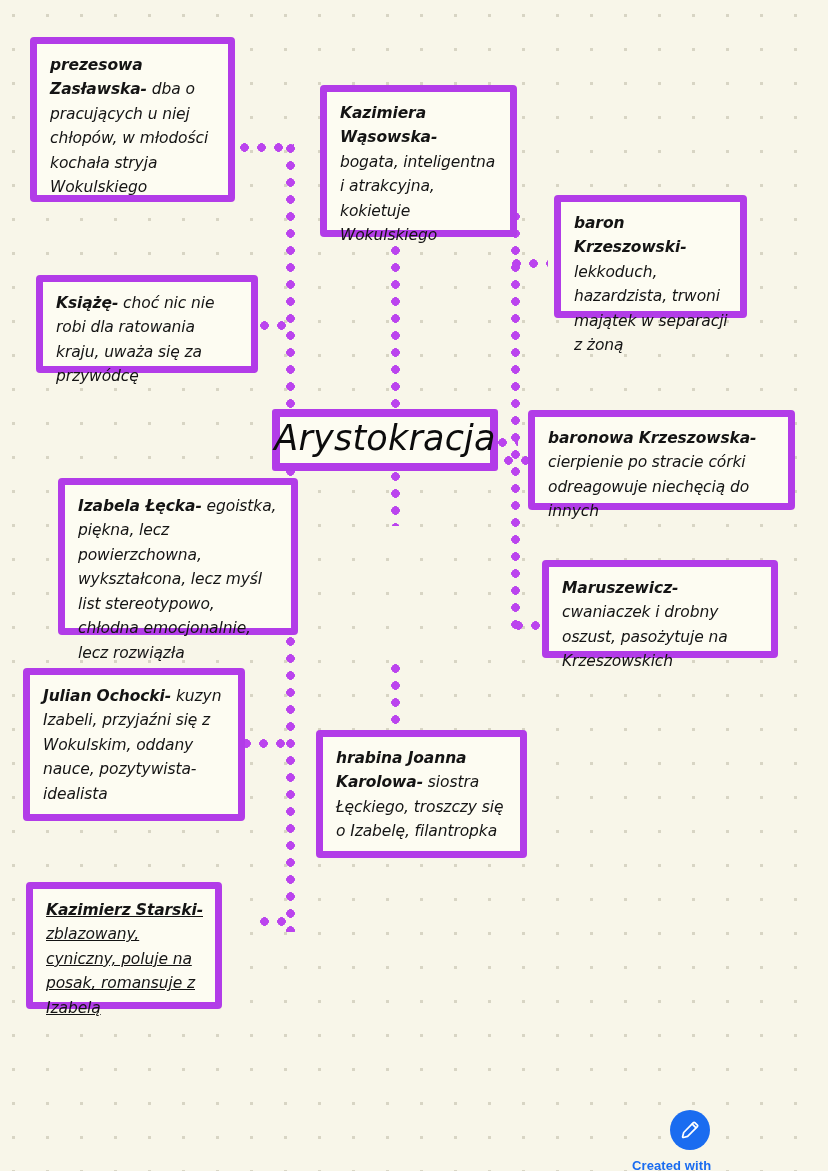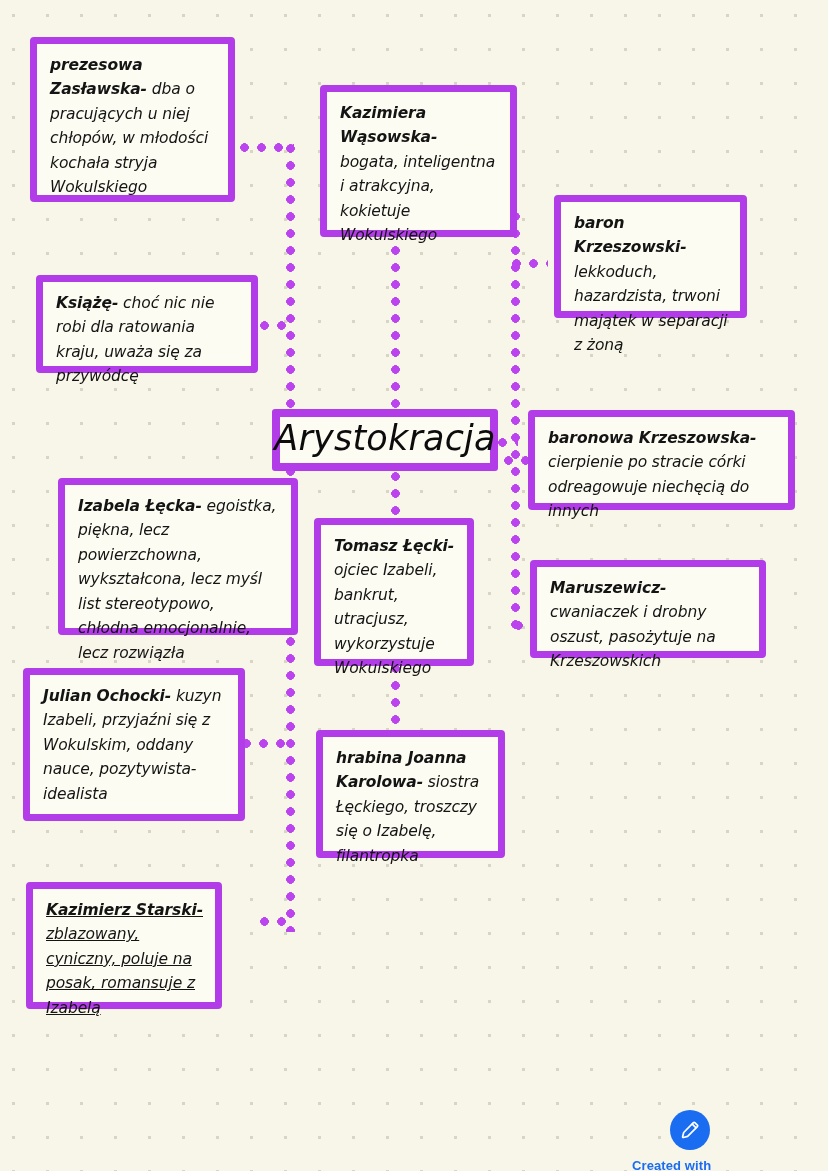--- a/index.html
+++ b/index.html
@@ -166,33 +166,30 @@
   </div>
 
   <div class="node" style="left:528px; top:410px; width:267px; height:100px;">
     <span class="lead">baronowa Krzeszowska-</span><span> cierpienie po stracie córki odreagowuje niechęcią do innych</span>
   </div>
 
   <div class="node" style="left:18px; top:478px; width:240px; height:157px;margin-left:40px;">
     <span class="lead">Izabela Łęcka-</span><span> egoistka, piękna, lecz powierzchowna, wykształcona, lecz myśl list stereotypowo, chłodna emocjonalnie, lecz rozwiązła</span>
   </div>
 
-  <div class="node" style="left:314px; top:518px; width:160px; height:148px;">
-    <span class="lead">Tomasz Łęcki-</span><span> ojciec Izabeli, bankrut, utracjusz, wykorzystuje Wokulskiego</span>
-  </div>
-
-  <div class="node" style="left:530px; top:560px; width:236px; height:98px;">
+
+  <div class="node" style="left:542px; top:560px; width:236px; height:98px;">
     <span class="lead">Maruszewicz-</span><span> cwaniaczek i drobny oszust, pasożytuje na Krzeszowskich</span>
   </div>
 
   <div class="node" style="left:23px; top:668px; width:222px; height:153px;">
     <span class="lead">Julian Ochocki-</span><span> kuzyn Izabeli, przyjaźni się z Wokulskim, oddany nauce, pozytywista-idealista</span>
   </div>
 
-  <div class="node" style="left:316px; top:730px; width:189px; height:128px;">
+  <div class="node" style="left:316px; top:730px; width:211px; height:128px;">
     <span class="lead">hrabina Joanna Karolowa-</span><span> siostra Łęckiego, troszczy się o Izabelę, filantropka</span>
   </div>
 
   <div class="node" style="left:26px; top:882px; width:196px; height:127px;text-decoration:underline;">
     <span class="lead">Kazimierz Starski-</span><span> zblazowany, cyniczny, poluje na posak, romansuje z Izabelą</span>
   </div>
 
   <div id="notewise">
     <span class="mark">
       <svg width="24" height="24" viewBox="0 0 24 24" aria-hidden="true">

